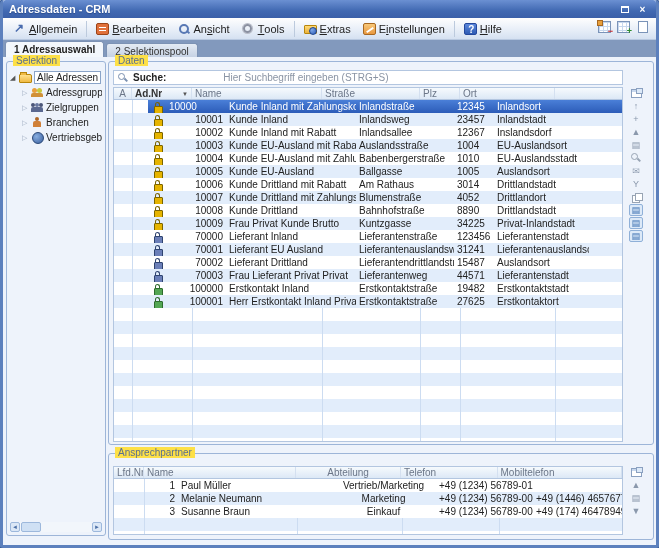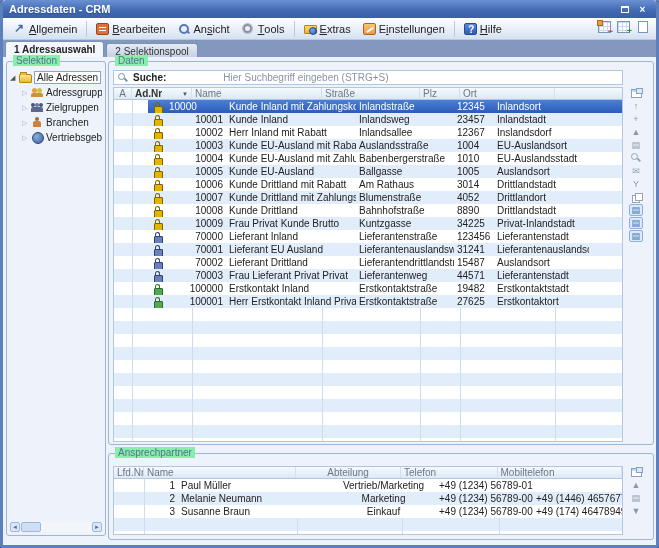--- a/index.html
+++ b/index.html
@@ -49,21 +49,21 @@
   
   .tabstrip{height:17px;background:#8299bd;display:flex;align-items:flex-end;padding:0 2px;}
   .tab{padding:2px 8px 1px;font-size:10px;border:1px solid #7c92b4;border-bottom:none;
     border-radius:3px 3px 0 0;margin-right:2px;white-space:nowrap;}
   .tab.active{background:#f3f7fc;font-weight:bold;height:16px;}
   .tab.inactive{background:linear-gradient(#e4ebf4,#c6d2e4);height:14px;color:#333;}
   .tab .key{text-decoration:underline;}
   
   .content{position:relative;height:487px;background:#eef3fb;}
   .groupbox{position:absolute;border:1px solid #9db5d8;border-radius:3px;}
-  .gb-label{position:absolute;top:-7px;left:6px;background:#86efac;padding:0 3px;font-size:10px;color:#5a6f8f;}
+  .gb-label{position:absolute;top:-7px;left:6px;background:#fde047;padding:0 3px;font-size:10px;color:#5a6f8f;}
   
   #box-selektion{left:3px;top:4px;width:100px;height:475px;}
   .tree{position:absolute;left:3px;top:8px;right:3px;font-size:10px;}
   .tree-row{display:flex;align-items:center;height:15px;white-space:nowrap;overflow:hidden;}
   .tree-row.child{padding-left:12px;}
   .tree-marker{width:9px;flex:none;font-size:7px;color:#555;}
   .tree-marker.collapsed{color:#9aa8bc;}
   .ti{width:13px;height:11px;position:relative;flex:none;margin-right:2px;}
   .ti-folder{background:linear-gradient(#ffe08a,#efba45);border:1px solid #b8860b;border-radius:1px 2px 1px 1px;height:9px;margin-top:2px;}
   .ti-folder::before{content:'';position:absolute;top:-3px;left:0;width:5px;height:2px;background:#efba45;border:1px solid #b8860b;border-bottom:none;}
@@ -349,21 +349,21 @@
             <span class="td td-strasse">Inlandsweg</span>
             <span class="td td-plz">23457</span>
             <span class="td td-ort">Inlandstadt</span>
           </div>
 
           <div class="trow even lk-yellow">
             <span class="td td-a">
               <span class="lock"></span>
             </span>
             <span class="td td-adnr">10002</span>
-            <span class="td td-name">Herr Inland mit Rabatt</span>
+            <span class="td td-name">Kunde Inland mit Rabatt</span>
             <span class="td td-strasse">Inlandsallee</span>
             <span class="td td-plz">12367</span>
             <span class="td td-ort">Inslandsdorf</span>
           </div>
 
           <div class="trow odd lk-yellow">
             <span class="td td-a">
               <span class="lock"></span>
             </span>
             <span class="td td-adnr">10003</span>

